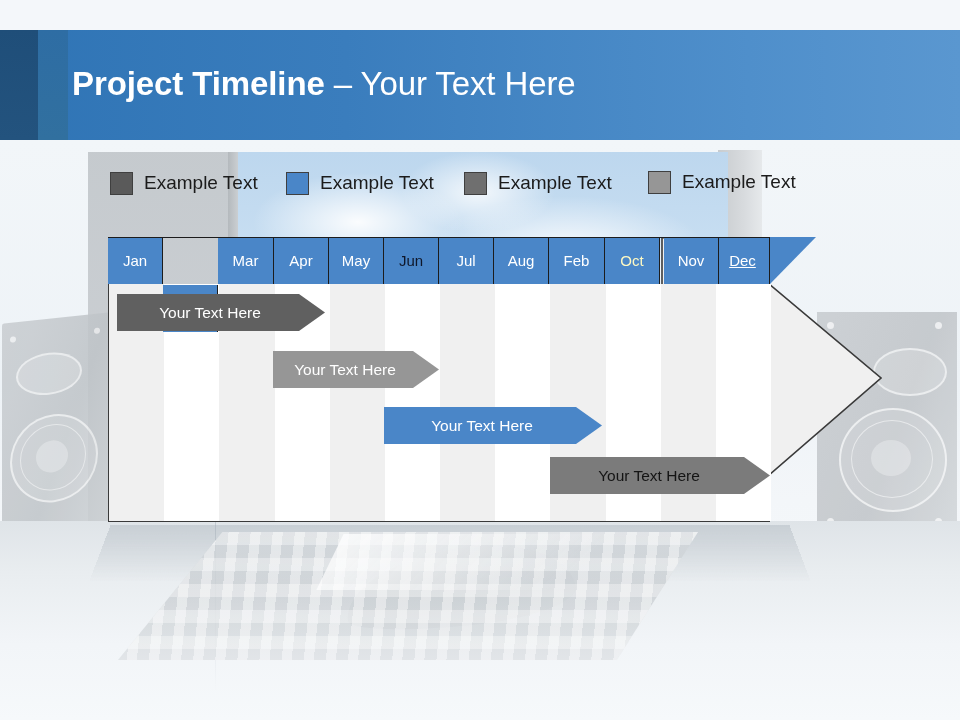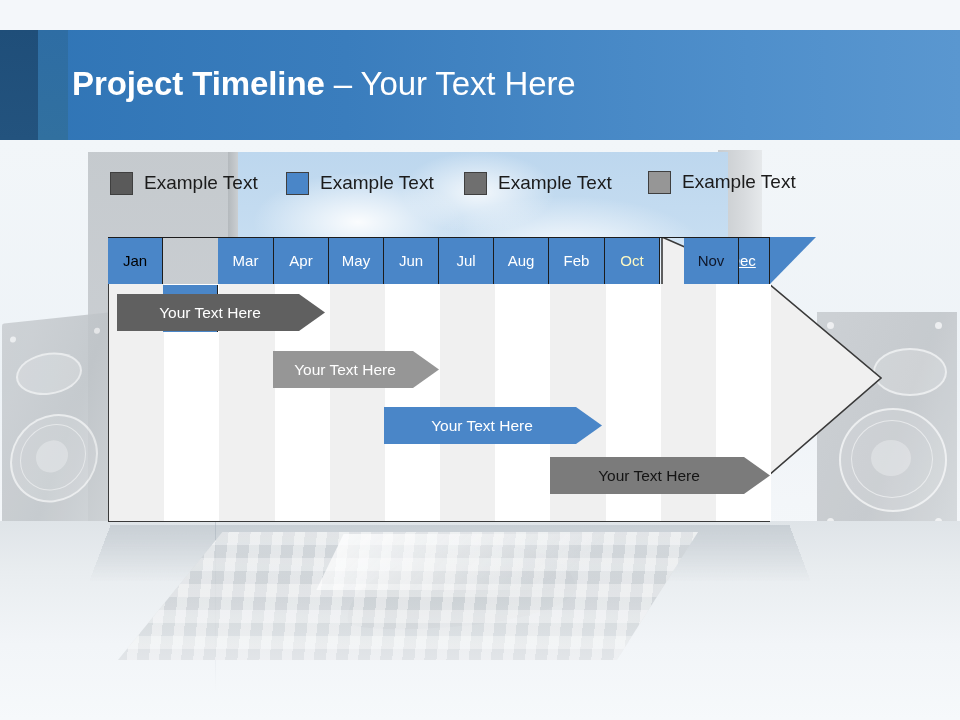--- a/index.html
+++ b/index.html
@@ -295,31 +295,31 @@
         <div class="tl-col plain" style="left: 276px; width: 55px;"></div>
         <div class="tl-col shade" style="left: 331px; width: 55px;"></div>
         <div class="tl-col plain" style="left: 386px; width: 55px;"></div>
         <div class="tl-col shade" style="left: 441px; width: 56px;"></div>
         <div class="tl-col plain" style="left: 497px; width: 55px;"></div>
         <div class="tl-col shade" style="left: 552px; width: 55px;"></div>
         <div class="tl-col plain" style="left: 607px; width: 55px;"></div>
       </div>
     <div class="tl-head" id="tl-head">
         <div class="tl-hcell" style="left: 607px; width: 55px; background: rgb(74, 134, 200); color: rgb(255, 255, 255); text-decoration: underline;">Dec</div>
-        <div class="tl-hcell" style="left: 576px; width: 55px; background: rgb(74, 134, 200); color: #0f172a;">Nov</div>
+        <div class="tl-hcell" style="left: 556px; width: 55px; background: rgb(74, 134, 200); color: #ffffff;">Nov</div>
         <div class="tl-hcell" style="left: 497px; width: 55px; background: rgb(74, 134, 200); color: #fef9c3;">Oct</div>
         <div class="tl-hcell" style="left: 441px; width: 56px; background: rgb(74, 134, 200); color: rgb(255, 255, 255);">Feb</div>
         <div class="tl-hcell" style="left: 386px; width: 55px; background: rgb(74, 134, 200); color: rgb(255, 255, 255);">Aug</div>
         <div class="tl-hcell" style="left: 331px; width: 55px; background: rgb(74, 134, 200); color: rgb(255, 255, 255);">Jul</div>
-        <div class="tl-hcell" style="left: 276px; width: 55px; background: rgb(74, 134, 200); color: #ffffff; text-align: center;">Jun</div>
+        <div class="tl-hcell" style="left: 276px; width: 55px; background: rgb(74, 134, 200); color: #0f172a; text-align: center;">Jun</div>
         <div class="tl-hcell" style="left: 221px; width: 55px; background: rgb(74, 134, 200); color: rgb(255, 255, 255);">May</div>
         <div class="tl-hcell" style="left: 166px; width: 55px; background: rgb(74, 134, 200); color: rgb(255, 255, 255);">Apr</div>
         <div class="tl-hcell" style="left: 110px; width: 56px; background: rgb(74, 134, 200); color: rgb(255, 255, 255);">Mar</div>
         <div class="tl-hcell" style="left: 55px; width: 55px; background: rgb(74, 134, 200); color: rgb(255, 255, 255); margin-top: 48px;">Feb</div>
-        <div class="tl-hcell" style="left: 0px; width: 55px; background: rgb(74, 134, 200); color: #000000;">Jan</div>
+        <div class="tl-hcell" style="left: 0px; width: 55px; background: rgb(74, 134, 200); color: #ffffff;">Jan</div>
       <div class="tl-head-tri"></div>
     </div>
     <div class="tl-head-top"></div>
   </div>
 
   <div id="bars-root">
       <div class="bar" style="left: 117px; top: 294px; width: 208px; height: 37px; background: rgb(96, 96, 96); color: rgb(255, 255, 255);">
         <span class="bar-label">Your  Text Here</span>
       </div>
       <div class="bar" style="left: 273px; top: 351px; width: 166px; height: 37px; background: rgb(150, 150, 150); color: rgb(255, 255, 255);">

